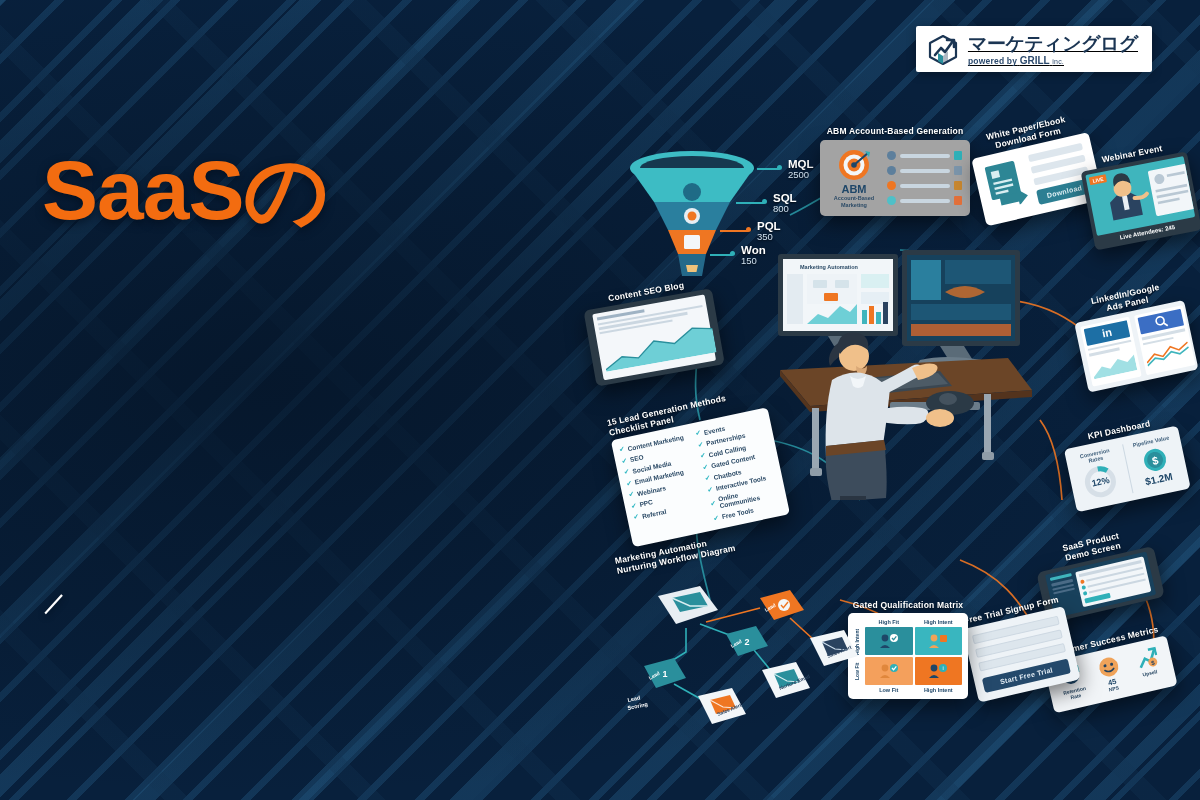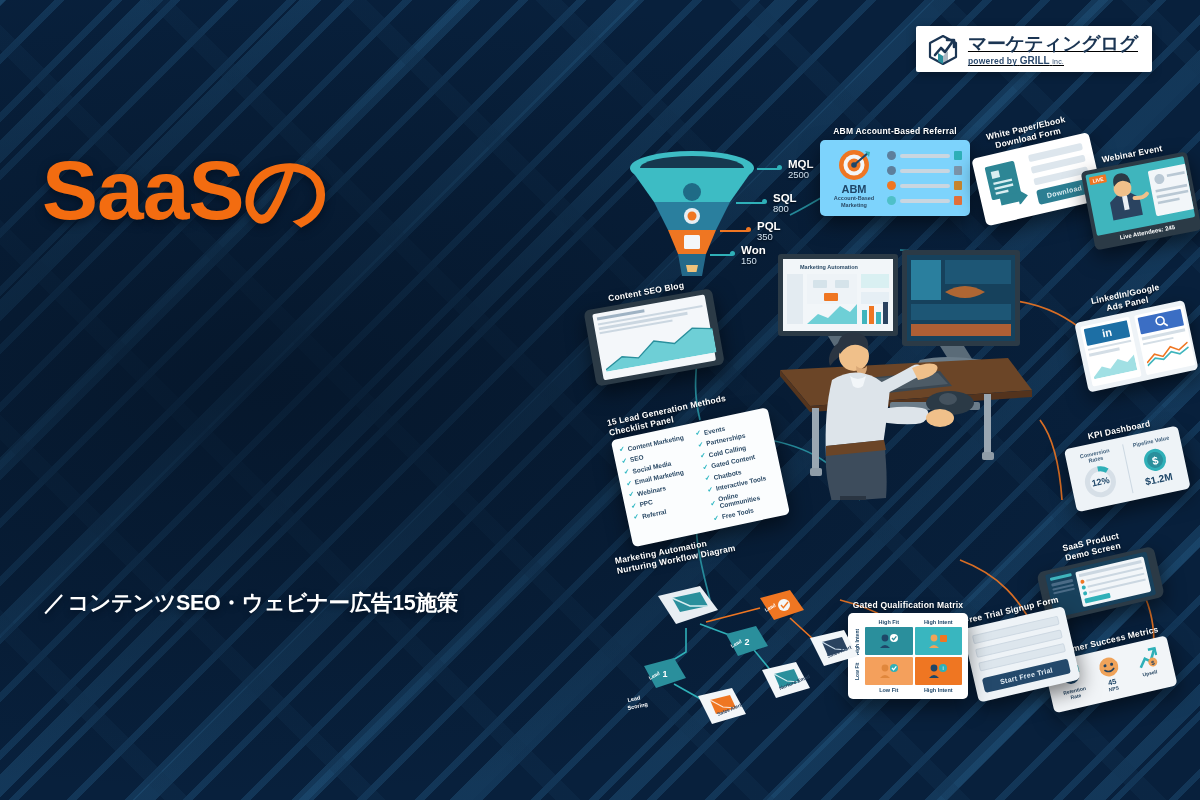--- a/index.html
+++ b/index.html
@@ -80,21 +80,21 @@
 
   
   .illus { position:absolute; inset:0; z-index:10; }
   .ip { position:absolute; }
   .cap {
     font-size:8.5px; color:#ffffff; font-weight:bold;
     letter-spacing:.2px; text-align:center; line-height:1.2;
     text-shadow:0 1px 2px rgba(0,0,0,.6);
   }
   .card {
-    background:#7dd3fc; border-radius:4px;
+    background:#a3a3a3; border-radius:4px;
     box-shadow:0 6px 16px rgba(0,0,0,.45);
   }
 
   
   .funnel-wrap { left:612px; top:140px; }
   .funnel-label {
     position:absolute; color:#fff; font-size:11.5px; font-weight:bold;
     line-height:1.05; text-shadow:0 1px 2px rgba(0,0,0,.7);
   }
   .funnel-label small { display:block; font-size:9.5px; font-weight:normal; color:#cfe0ee; }
@@ -204,21 +204,21 @@
 
       <div class="dotline" style="left:98px; top:114px; width:22px;"></div>
       <div class="dot" style="left:118px; top:111px;"></div>
       <div class="funnel-label" style="left:129px; top:104px;">
         <span>Won</span>
         <small>150</small>
       </div>
     </div>
 
     <div class="ip" style="left:820px; top:126px; width:150px;">
-      <div class="cap" style="margin-bottom:4px;">ABM Account-Based Referral</div>
+      <div class="cap" style="margin-bottom:4px;">ABM Account-Based Generation</div>
       <div class="card mini" style="padding:8px; display:flex; gap:7px;">
         <div style="width:52px; text-align:center;">
           <svg width="34" height="34" viewBox="0 0 34 34" style="display:block;margin:0 auto 2px;">
             <circle cx="17" cy="17" r="15" fill="#ef7622"></circle>
             <circle cx="17" cy="17" r="10.5" fill="#f3f6f8"></circle>
             <circle cx="17" cy="17" r="6.5" fill="#ef7622"></circle>
             <circle cx="17" cy="17" r="2.8" fill="#1e4668"></circle>
             <path d="M17 17 L31 5" stroke="#1e4668" stroke-width="2.2"></path>
             <path d="M28 3 l5 1 -1 5 z" fill="#2fb0b8"></path>
           </svg>
@@ -714,21 +714,20 @@
   </div>
 
   <div class="vignette"></div>
 
   <div class="headline">
     <div class="h-line h-orange">SaaSの</div>
   </div>
 
   <div class="sub-row">
     <span class="sub-sep">／</span>
-    <span class="sub-white">コンテンツSEO・ウェビナー広告15施策</span>
   </div>
 
   <div class="logo-badge">
     <svg class="logo-mark" viewBox="0 0 34 34">
       <path d="M4 10 L17 3 L30 10 L30 24 L17 31 L4 24 Z" fill="none" stroke="#1b3553" stroke-width="2.2" stroke-linejoin="round"></path>
       <path d="M9 22 L15 15 L19 19 L27 8" fill="none" stroke="#1b3553" stroke-width="2.6" stroke-linecap="round" stroke-linejoin="round"></path>
       <path d="M21 7 h7 v7" fill="none" stroke="#1b3553" stroke-width="2.6" stroke-linecap="round" stroke-linejoin="round"></path>
       <path d="M12 20 L12 28 L17 31 L17 23 Z" fill="#2a8f9c"></path>
       <path d="M17 23 L17 31 L22 28 L22 18 Z" fill="#1b3553" opacity=".35"></path>
     </svg>

